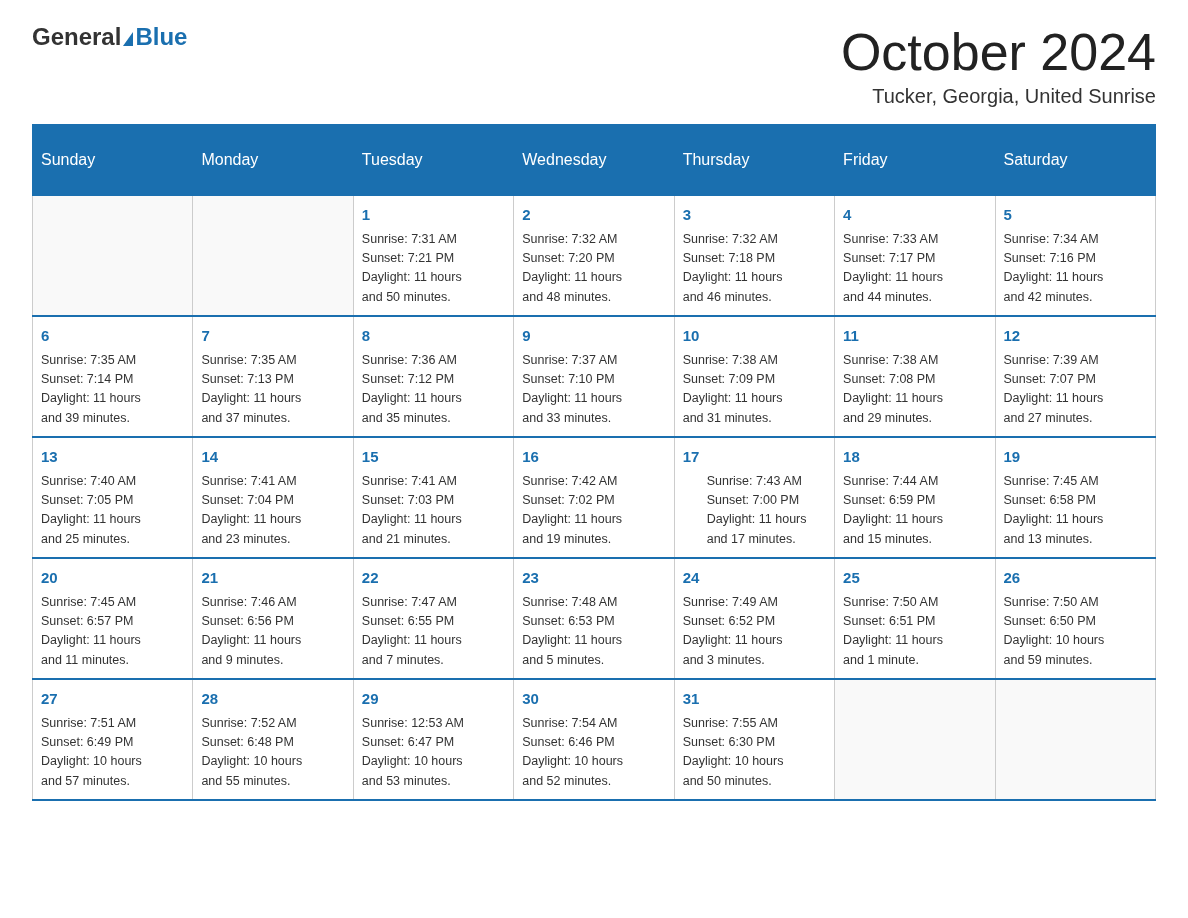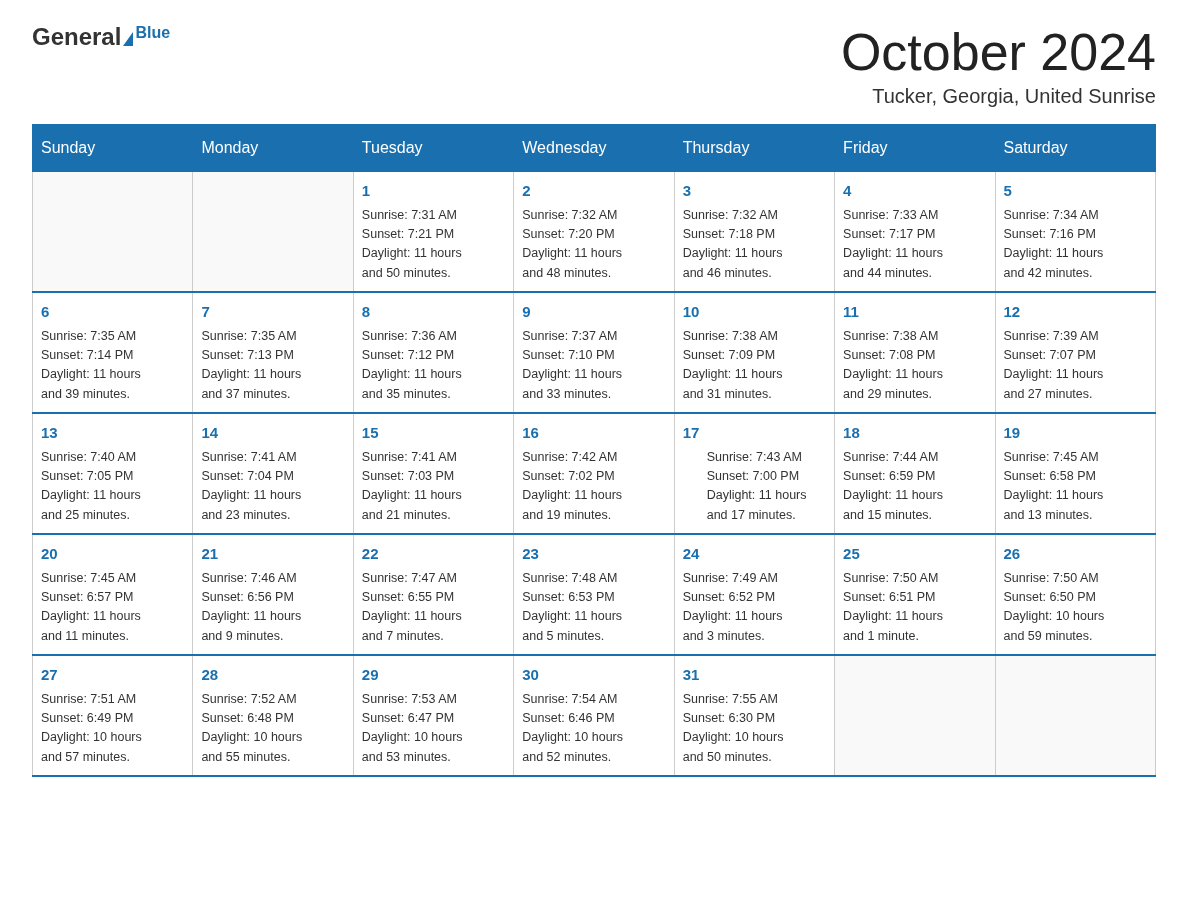--- a/index.html
+++ b/index.html
@@ -36,21 +36,21 @@
       margin-top: 4px;
     }
     .calendar {
       width: 100%;
       border-collapse: collapse;
       border: 1px solid #aaa;
     }
     .calendar thead tr th {
       background-color: #1a6faf;
       color: #fff;
-      padding: 14px 8px;
+      padding: 26px 8px;
       font-size: 16px;
       font-weight: normal;
       text-align: left;
       border: 1px solid #1a6faf;
     }
     .calendar tbody tr td {
       vertical-align: top;
       padding: 8px;
       border: 1px solid #ccc;
       width: 14.28%;
@@ -79,21 +79,21 @@
     }
   </style>
 </head>
 <body>
 
 <div class="header">
   <div class="logo">
     <div style="font-size:24px; font-weight:bold; line-height:1.1;">
       <span style="color:#333;">General</span><span style="display:inline-block;width:0;height:0;border-left:10px solid transparent;border-bottom:14px solid #1a6faf;margin-left:2px;vertical-align:middle;"></span>
     </div>
-    <div style="font-size:16px; font-weight:bold; color:#1a6faf; line-height:1.1; margin-left:2px;">
+    <div style="font-size:24px; font-weight:bold; color:#1a6faf; line-height:1.1; margin-left:2px;">
       <span>Blue</span>
     </div>
   </div>
   <div class="title-block">
     <div class="month-title">October 2024</div>
     <div class="location-title">Tucker, Georgia, United Sunrise</div>
   </div>
 </div>
 
 <table class="calendar">
@@ -311,21 +311,21 @@
         </td>
         <td>
           <span class="day-number">28</span>
           <div class="day-info" style="white-space: pre-line;">Sunrise: 7:52 AM
 Sunset: 6:48 PM
 Daylight: 10 hours
 and 55 minutes.</div>
         </td>
         <td>
           <span class="day-number">29</span>
-          <div class="day-info" style="white-space: pre-line;">Sunrise: 7:53 AM
+          <div class="day-info" style="white-space: pre-line;">Sunrise: 12:53 AM
 Sunset: 6:47 PM
 Daylight: 10 hours
 and 53 minutes.</div>
         </td>
         <td>
           <span class="day-number">30</span>
           <div class="day-info" style="white-space: pre-line;">Sunrise: 7:54 AM
 Sunset: 6:46 PM
 Daylight: 10 hours
 and 52 minutes.</div>

